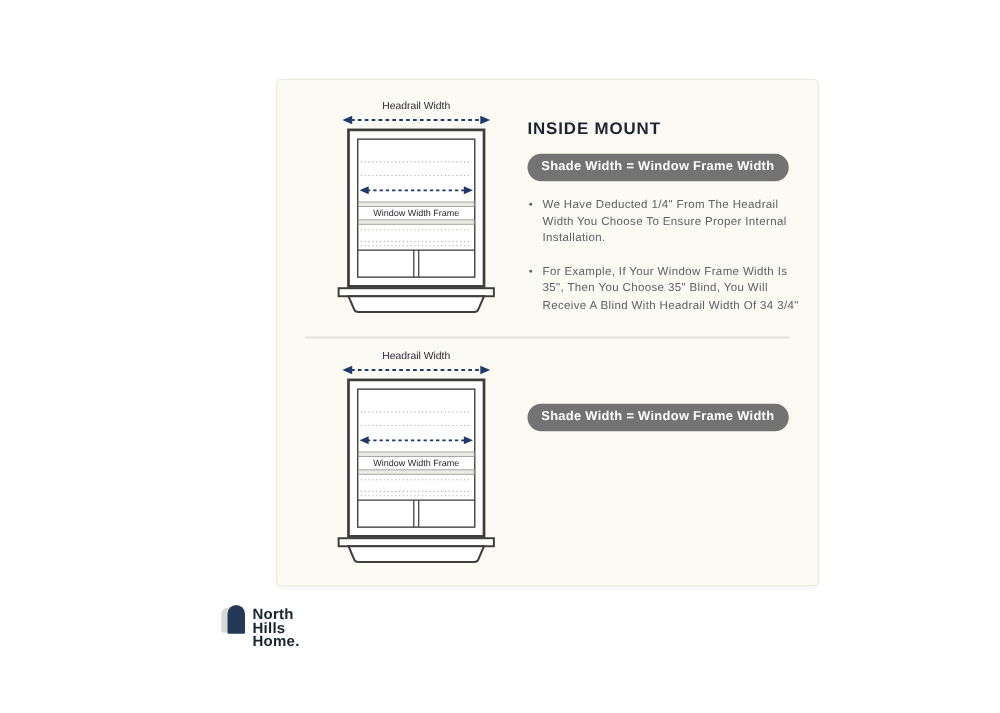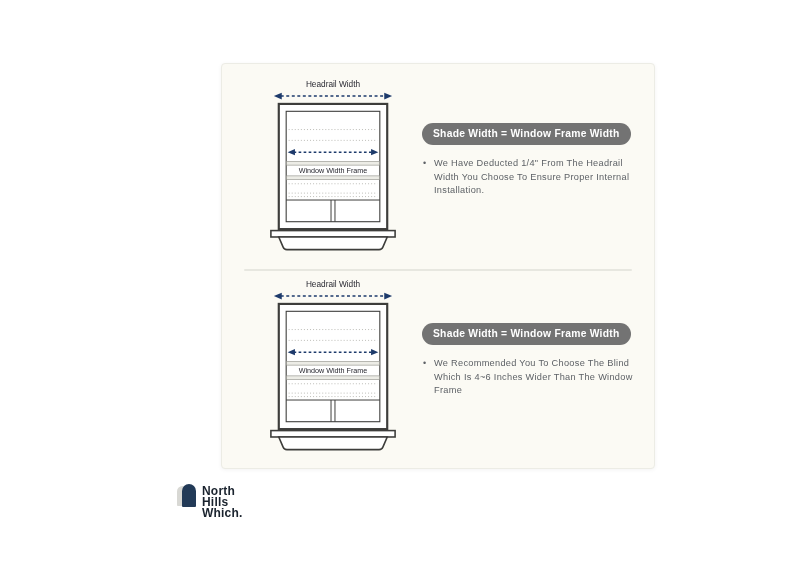--- a/index.html
+++ b/index.html
@@ -106,25 +106,27 @@
         <line x1="68" y1="124.5" x2="68" y2="146.5"></line>
         <line x1="72" y1="124.5" x2="72" y2="146.5"></line>
       </g>
       <g fill="#ffffff" stroke="#3d3d3b">
         <rect x="7" y="155.5" width="126" height="6.5" stroke-width="1.6"></rect>
         <path d="M15,162 L125,162 L120.5,172.5 Q119.8,174.8 116.8,174.8 L23.2,174.8 Q20.2,174.8 19.5,172.5 Z" stroke-width="1.6"></path>
       </g>
     </svg>
   </div>
 
+  <div class="heading h1">INSIDE MOUNT</div>
 
   <div class="pill p1">Shade Width = Window Frame Width</div>
 
   <ul class="bullets b1">
     <li>We Have Deducted 1/4" From The Headrail Width You Choose To Ensure Proper Internal Installation.</li>
+    <li>For Example, If Your Window Frame Width Is 35", Then You Choose 35" Blind, You Will Receive A Blind With Headrail Width Of 34 3/4"</li>
   </ul>
 
   <div class="divider"></div>
 
   <div class="diagram d2">
     <svg width="138" height="180" viewBox="0 0 140 182">
       <text class="svg-label" x="70" y="10" text-anchor="middle" font-size="8.4" fill="#2a2a33">Headrail Width</text>
       <g stroke="#1d3a6b" fill="#1d3a6b">
         <line x1="17" y1="19" x2="123" y2="19" stroke-width="1.5" stroke-dasharray="3 2.6"></line>
         <path d="M10,19 l8,-3.4 v6.8 Z" stroke="none"></path>
@@ -159,28 +161,25 @@
       <g fill="#ffffff" stroke="#3d3d3b">
         <rect x="7" y="155.5" width="126" height="6.5" stroke-width="1.6"></rect>
         <path d="M15,162 L125,162 L120.5,172.5 Q119.8,174.8 116.8,174.8 L23.2,174.8 Q20.2,174.8 19.5,172.5 Z" stroke-width="1.6"></path>
       </g>
     </svg>
   </div>
 
 
   <div class="pill p2">Shade Width = Window Frame Width</div>
 
-  <ul class="bullets b2">
-    <li>We Recommended You To Choose The Blind Which Is 4~6 Inches Wider Than The Window Frame</li>
-  </ul>
 
 </div>
 
 <div class="brand">
   <div class="brand-mark">
     <div class="arch-back"></div>
     <div class="arch-front"></div>
   </div>
   <div class="brand-text">
     <div>North Hills</div>
-    <div>Which.</div>
+    <div>Home.</div>
   </div>
 </div>
 
 </body></html>

